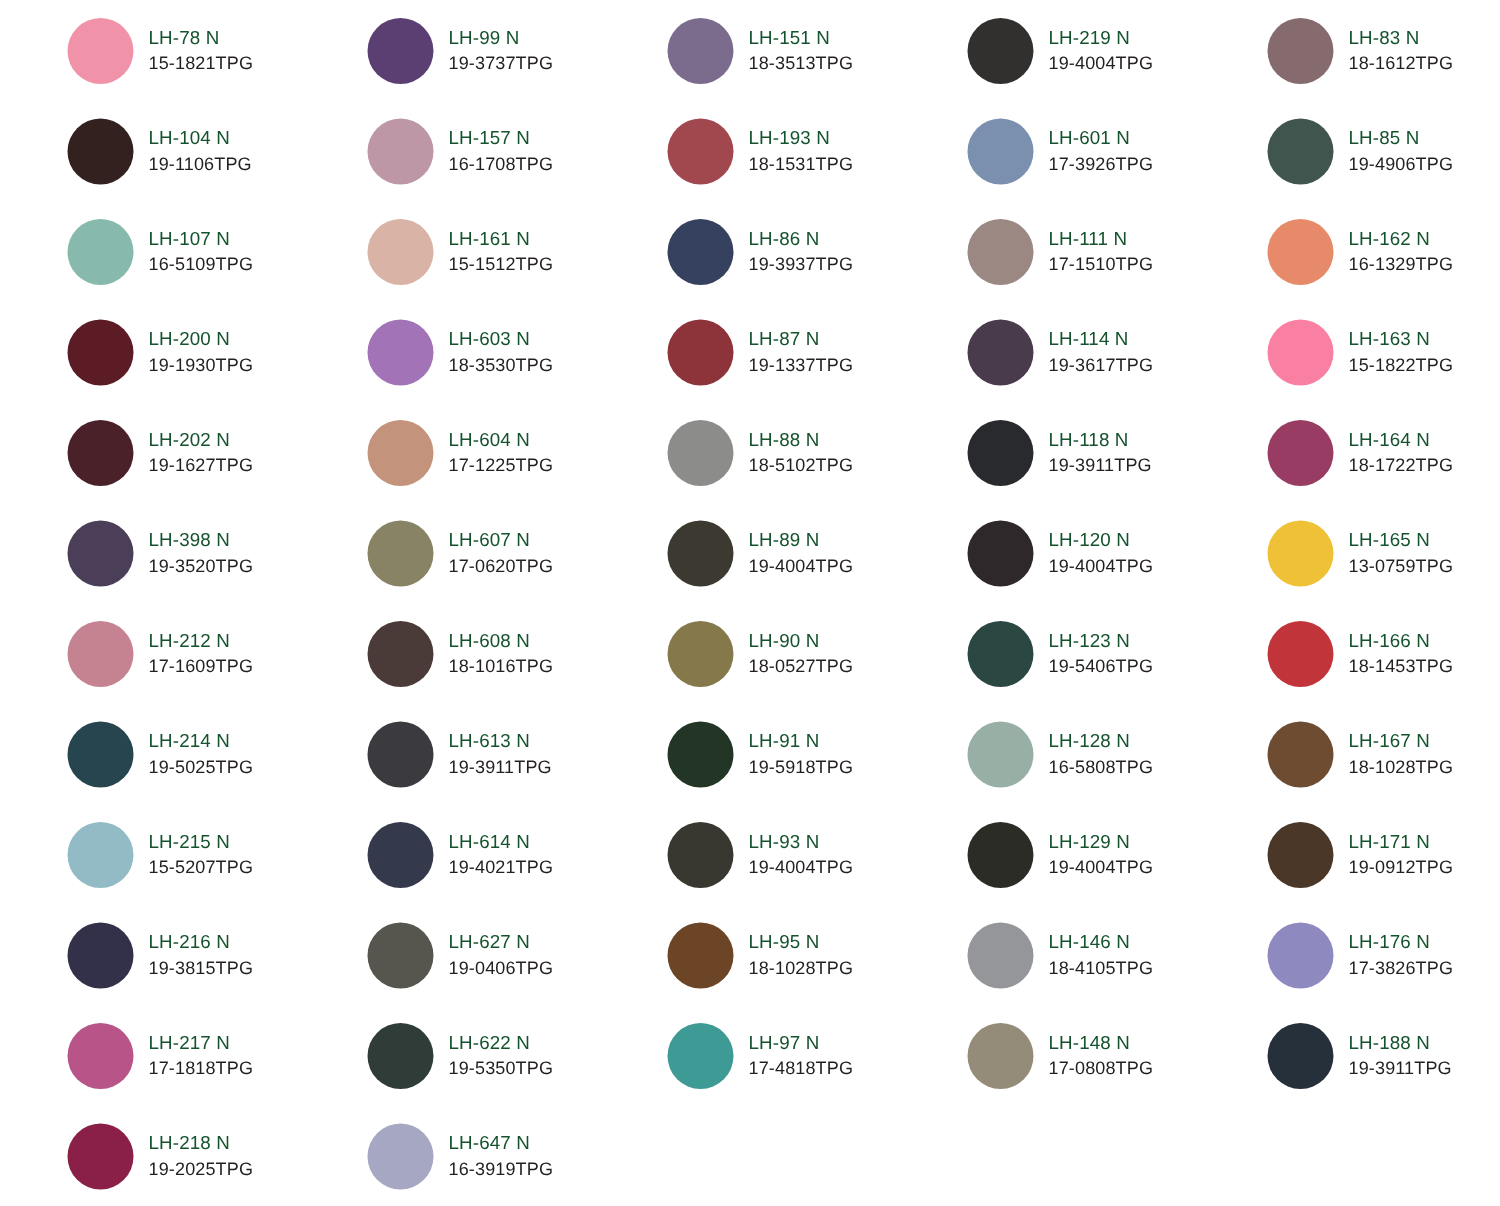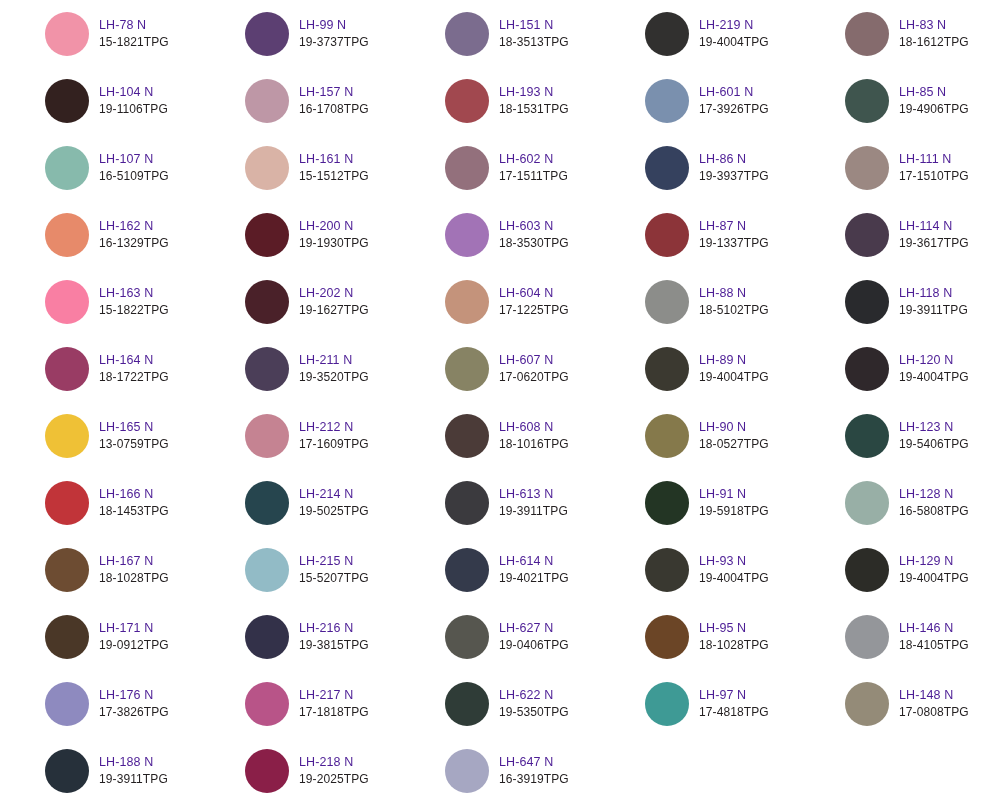--- a/index.html
+++ b/index.html
@@ -39,21 +39,21 @@
   }
   .swatch-labels {
     display: flex;
     flex-direction: column;
     justify-content: center;
     line-height: 1.45;
     white-space: nowrap;
   }
   .swatch-code {
     font-size: 12.5px;
-    color: #4c1d95;
+    color: #14532d;
     letter-spacing: 0.1px;
   }
   .swatch-ref {
     font-size: 12px;
     color: #231f20;
     letter-spacing: 0.1px;
   }
 </style>
 </head>
 <body>
@@ -137,27 +137,20 @@
       </div>
     </div>
     <div class="swatch-cell">
       <div class="swatch-dot" style="background: rgb(217, 179, 166);"></div>
       <div class="swatch-labels">
         <div class="swatch-code">LH-161 N</div>
         <div class="swatch-ref">15-1512TPG</div>
       </div>
     </div>
     <div class="swatch-cell">
-      <div class="swatch-dot" style="background: rgb(147, 112, 124);"></div>
-      <div class="swatch-labels">
-        <div class="swatch-code">LH-602 N</div>
-        <div class="swatch-ref">17-1511TPG</div>
-      </div>
-    </div>
-    <div class="swatch-cell">
       <div class="swatch-dot" style="background: rgb(53, 65, 94);"></div>
       <div class="swatch-labels">
         <div class="swatch-code">LH-86 N</div>
         <div class="swatch-ref">19-3937TPG</div>
       </div>
     </div>
     <div class="swatch-cell">
       <div class="swatch-dot" style="background: rgb(155, 136, 130);"></div>
       <div class="swatch-labels">
         <div class="swatch-code">LH-111 N</div>
@@ -237,21 +230,21 @@
     <div class="swatch-cell">
       <div class="swatch-dot" style="background: rgb(153, 60, 100);"></div>
       <div class="swatch-labels">
         <div class="swatch-code">LH-164 N</div>
         <div class="swatch-ref">18-1722TPG</div>
       </div>
     </div>
     <div class="swatch-cell">
       <div class="swatch-dot" style="background: rgb(75, 62, 88);"></div>
       <div class="swatch-labels">
-        <div class="swatch-code">LH-211 N</div>
+        <div class="swatch-code">LH-398 N</div>
         <div class="swatch-ref">19-3520TPG</div>
       </div>
     </div>
     <div class="swatch-cell">
       <div class="swatch-dot" style="background: rgb(135, 131, 100);"></div>
       <div class="swatch-labels">
         <div class="swatch-code">LH-607 N</div>
         <div class="swatch-ref">17-0620TPG</div>
       </div>
     </div>

